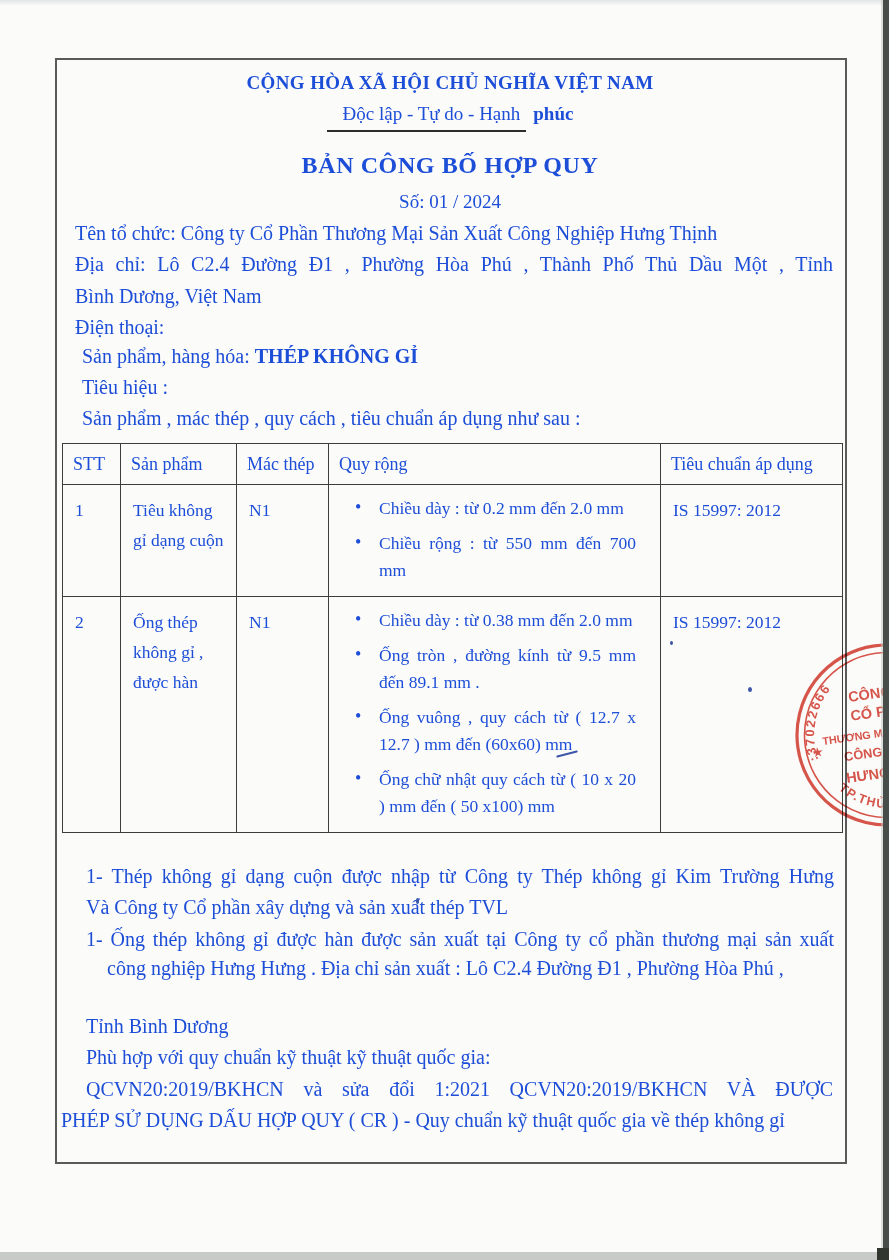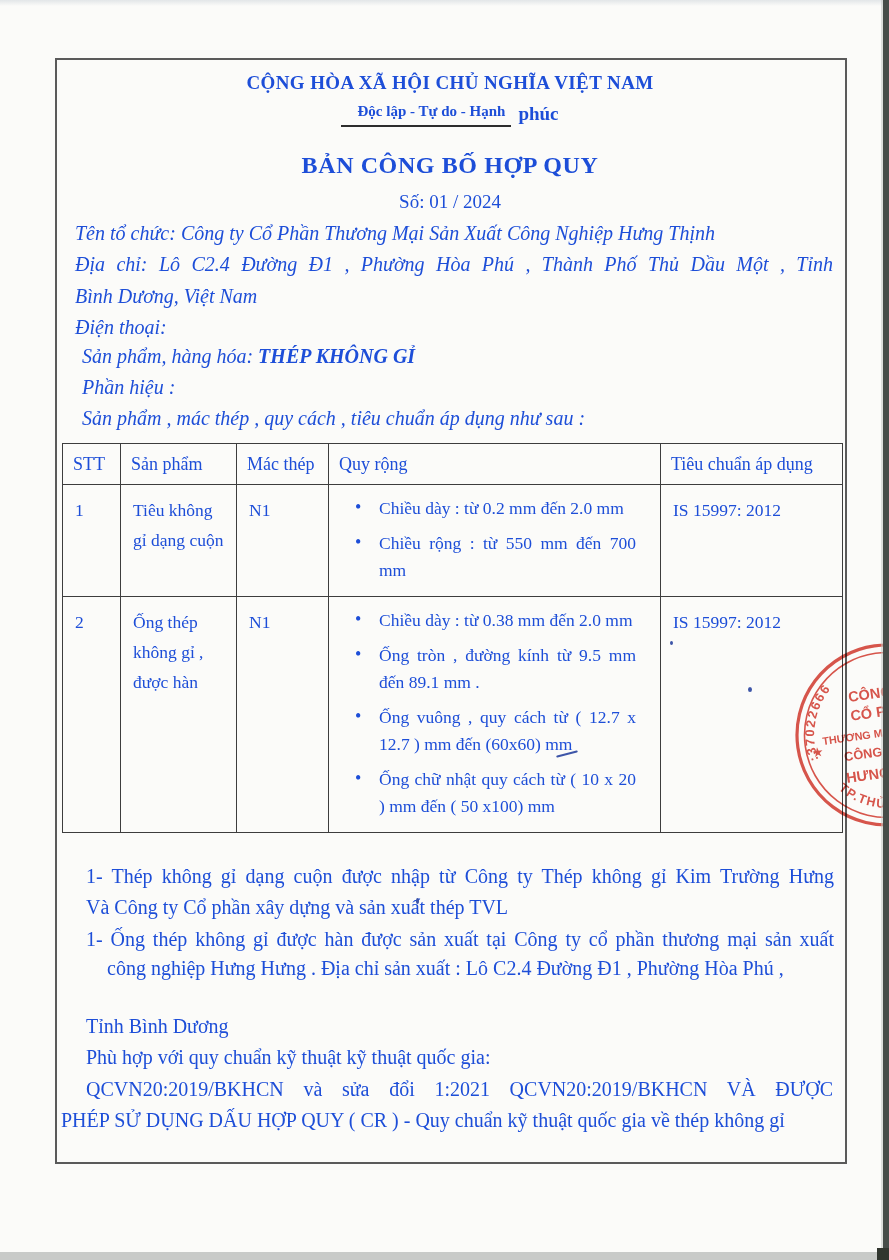--- a/index.html
+++ b/index.html
@@ -10,27 +10,27 @@
     color:#1d4ed8;
   }
   .abs{position:absolute;}
   .top-shade{left:0;top:0;width:889px;height:6px;background:linear-gradient(#e2e6e8,#fbfbf9);z-index:5;}
   .frame{left:55px;top:58px;width:788px;height:1102px;border:2px solid #5a5a5a;z-index:1;}
 
   
   .centerband{left:57px;width:786px;text-align:center;z-index:10;}
   .national{top:72px;font-size:19px;font-weight:bold;letter-spacing:.4px;}
   .motto-wrap{top:103px;display:flex;justify-content:center;align-items:flex-start;}
-  .motto-main{font-size:15px;font-weight:bold;border-bottom:2.5px solid #2d2d2d;padding:0 6px 5px 16px;}
+  .motto-main{font-size:19px;font-weight:normal;border-bottom:2.5px solid #2d2d2d;padding:0 6px 5px 16px;}
   .motto-tail{font-size:19px;font-weight:bold;margin-left:7px;}
   .doc-title{top:152px;font-size:24px;font-weight:bold;letter-spacing:.6px;}
   .doc-number{top:191px;font-size:19px;}
 
   
-  .info{left:75px;width:758px;font-size:20px;line-height:32px;z-index:10;font-style:italic;}
+  .info{left:75px;width:758px;font-size:20px;line-height:32px;z-index:10;}
   .justify-line{text-align:justify;text-align-last:justify;}
   .indent{left:82px;width:751px;}
   .bold{font-weight:bold;}
 
   
   .doc-table{position:absolute;left:62px;top:443px;width:780px;border-collapse:collapse;table-layout:fixed;font-size:17.5px;z-index:10;}
   .doc-table th,.doc-table td{border:1.6px solid #3d3d3d;vertical-align:top;text-align:left;font-weight:normal;}
   .doc-table th{height:32px;vertical-align:middle;padding:4px 10px;font-size:18px;}
   .th-center,.cell-center{text-align:center;}
   .cell-pad{padding:10px 12px;line-height:30px;}
@@ -71,21 +71,21 @@
   <div class="abs centerband doc-title">BẢN CÔNG BỐ HỢP QUY</div>
   <div class="abs centerband doc-number">Số: 01 / 2024</div>
 
   <div class="abs info" style="top:217px;">Tên tổ chức: Công ty Cổ Phần Thương Mại Sản Xuất Công Nghiệp Hưng Thịnh</div>
   <div class="abs info justify-line" style="top:248px;">Địa chỉ: Lô C2.4 Đường Đ1 , Phường Hòa Phú , Thành Phố Thủ Dầu Một , Tỉnh</div>
   <div class="abs info" style="top:280px;">Bình Dương, Việt Nam</div>
   <div class="abs info" style="top:291px;margin-top:20px;">Điện thoại:</div>
   <div class="abs info indent" style="top:340px;">
     <span>Sản phẩm, hàng hóa: </span><span class="bold">THÉP KHÔNG GỈ</span>
   </div>
-  <div class="abs info indent" style="top:371px;">Phần hiệu :</div>
+  <div class="abs info indent" style="top:371px;">Tiêu hiệu :</div>
   <div class="abs info indent" style="top:402px;">Sản phẩm , mác thép , quy cách , tiêu chuẩn áp dụng như sau :</div>
 
   <table class="doc-table">
     <colgroup>
       <col style="width:58px">
         <col style="width:116px">
         <col style="width:92px">
         <col style="width:332px">
         <col style="width:182px">
     </colgroup>

